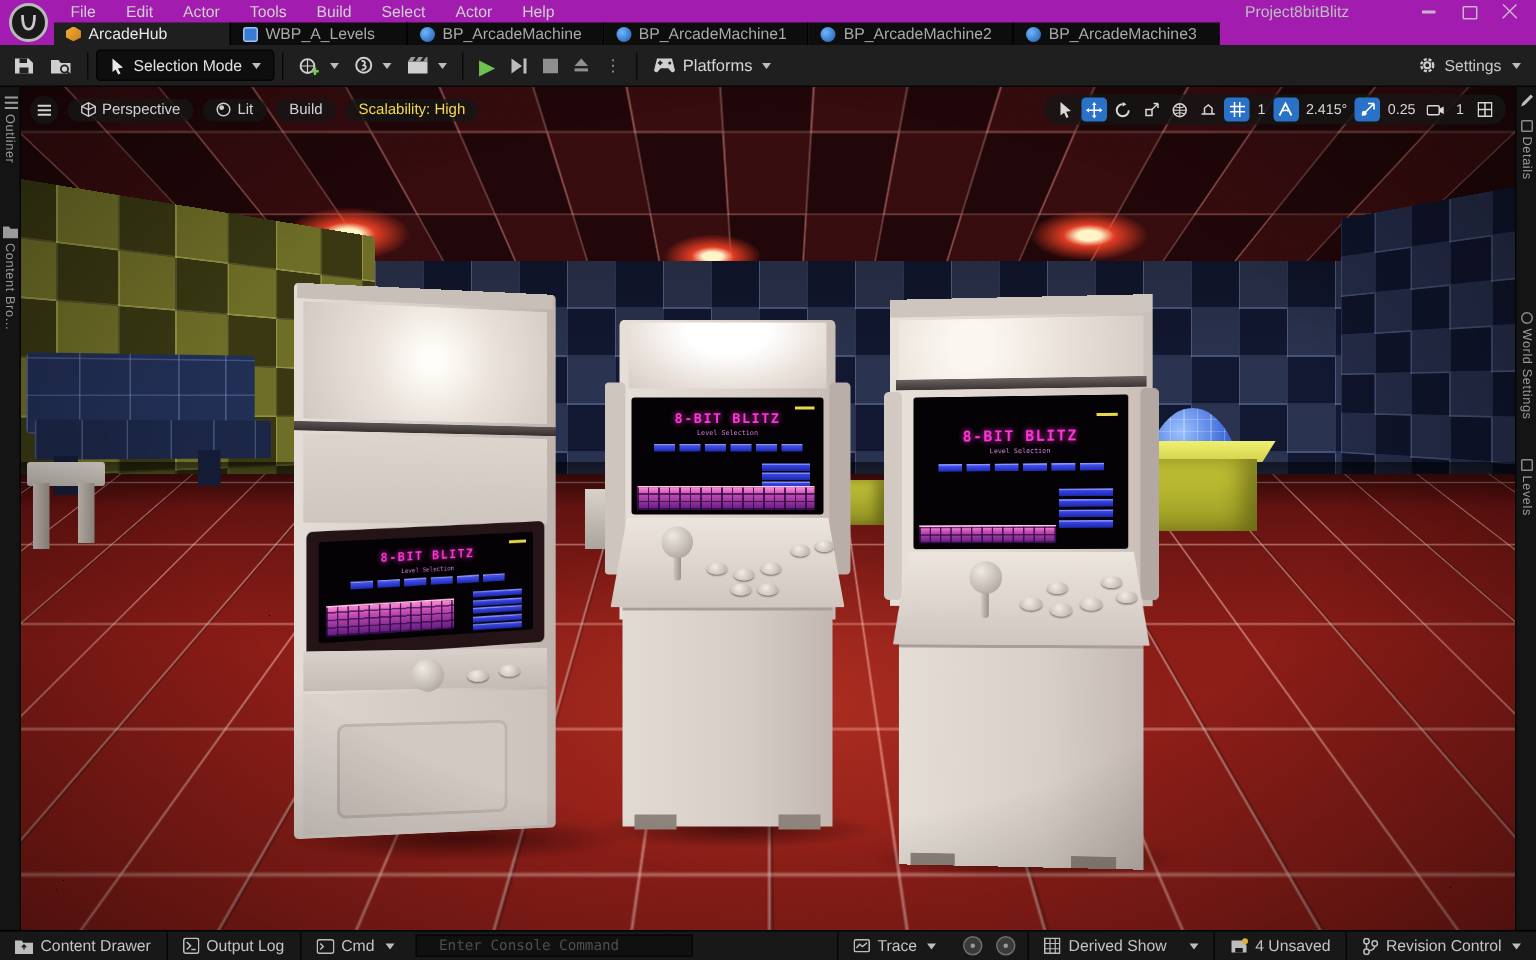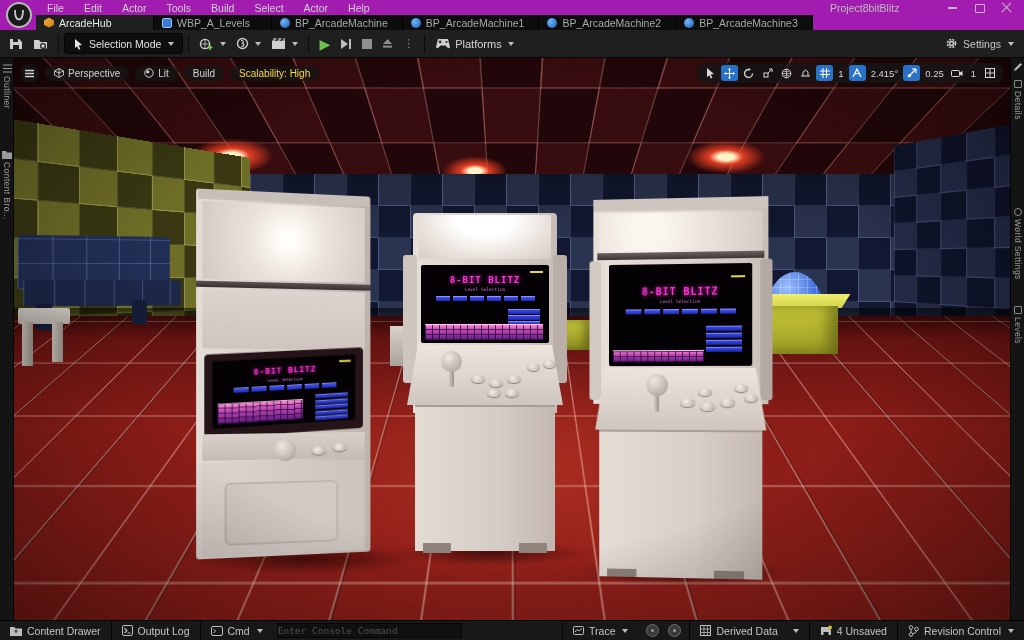--- a/index.html
+++ b/index.html
@@ -47,21 +47,21 @@
   .vtab { position:absolute; left:0; width:14px; display:flex; flex-direction:column; align-items:center; gap:3px; color:#9b9b9b; }
   .vtab .vlabel { writing-mode:vertical-rl; font-size:8.5px; letter-spacing:.4px; }
   .mini-ic { width:8px; height:8px; border:1px solid #8a8a8a; border-radius:1px; }
 
   
   .statusbar { position:absolute; left:0; top:620px; width:1024px; height:20px; background:#181818; border-top:1px solid #000; display:flex; align-items:center; font-size:10.5px; }
   .sb-btn { height:20px; display:flex; align-items:center; gap:5px; padding:0 10px; border-right:1px solid #070707; color:#c4c4c4; }
   .sb-btn.noborder { border-right:none; }
   .sb-right { margin-left:auto; display:flex; align-items:center; height:20px; }
   .sb-right .sb-btn { border-left:1px solid #070707; border-right:none; }
-  .console-input { width:185px; height:15px; background:#101010; border:1px solid #060606; color:#6a6a6a; font-family:"DejaVu Sans Mono", monospace; font-size:9.5px; padding:0 0; margin-left:4px; }
+  .console-input { width:185px; height:15px; background:#101010; border:1px solid #060606; color:#6a6a6a; font-family:"DejaVu Sans Mono", monospace; font-size:9.5px; padding:0 15px; margin-left:4px; }
   .console-input::placeholder { color:#4f4f4f; }
   .circ-ic { width:13px; height:13px; border-radius:50%; background:#3a3a3a; border:1px solid #6e6e6e; margin:0 2px; position:relative; }
   .circ-ic::after { content:""; position:absolute; left:4px; top:4px; width:3px; height:3px; border-radius:50%; background:#9a9a9a; }
 
   
   .viewport { position:absolute; left:14px; top:58px; width:996px; height:562px; overflow:hidden; background:#120203; }
   .plane { position:absolute; }
   .ceiling { left:-170px; top:-148px; width:1336px; height:280px; transform-origin:50% 100%; transform:perspective(250px) rotateX(-34deg);
     background-color:#2e0a0c;
     background-image:
@@ -614,21 +614,21 @@
       </div>
       <div class="sb-btn noborder" style="padding:0 6px; border-left:none;">
         <span class="circ-ic"></span>
         <span class="circ-ic"></span>
       </div>
       <div class="sb-btn">
         <svg class="ic" width="11" height="11" viewBox="0 0 11 11">
             <rect x="0.5" y="0.5" width="10" height="10" fill="none" stroke="#bdbdbd" stroke-width="1"></rect>
             <path d="M0.5 4 h10 M0.5 7.5 h10 M4 0.5 v10 M7.5 0.5 v10" stroke="#bdbdbd" stroke-width=".8"></path>
           </svg>
-        <span>Derived Data</span>
+        <span>Derived Show</span>
         <span class="caret" style="margin-left:10px;"></span>
       </div>
       <div class="sb-btn">
         <svg class="ic" width="12" height="12" viewBox="0 0 12 12">
             <path d="M1 2 h7 l3 3 v5 h-10 z" fill="#bdbdbd"></path>
             <rect x="3.5" y="7" width="5" height="3" fill="#181818"></rect>
             <circle cx="10" cy="2.5" r="2" fill="#d8b23a"></circle>
           </svg>
         <span>4 Unsaved</span>
       </div>

